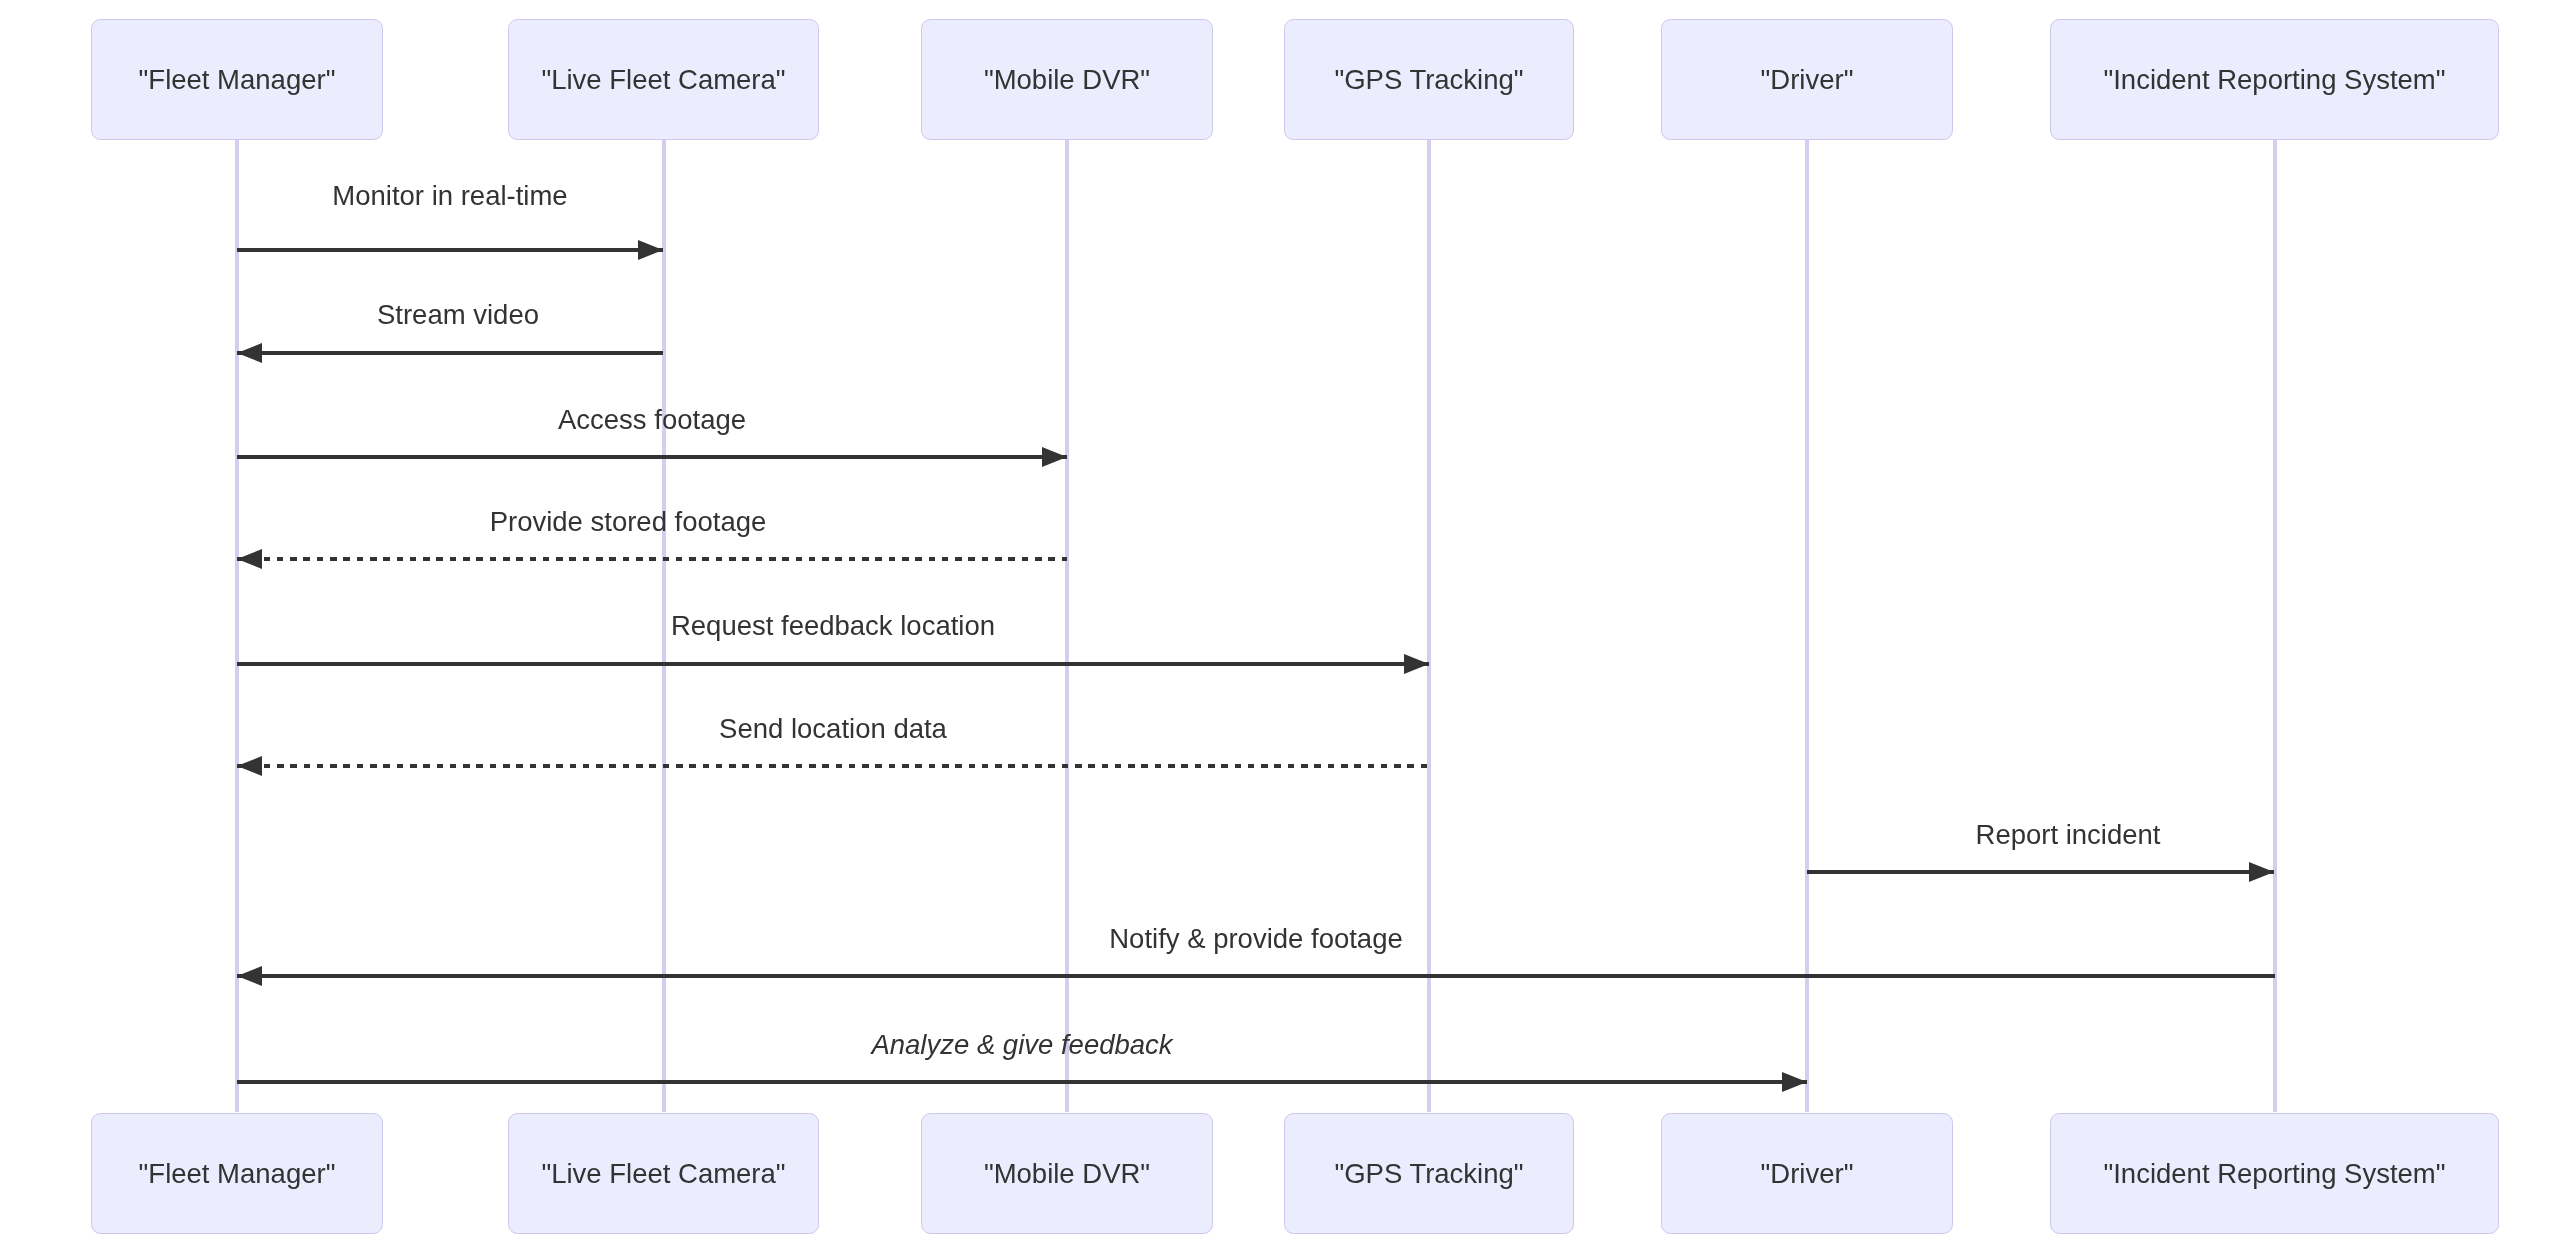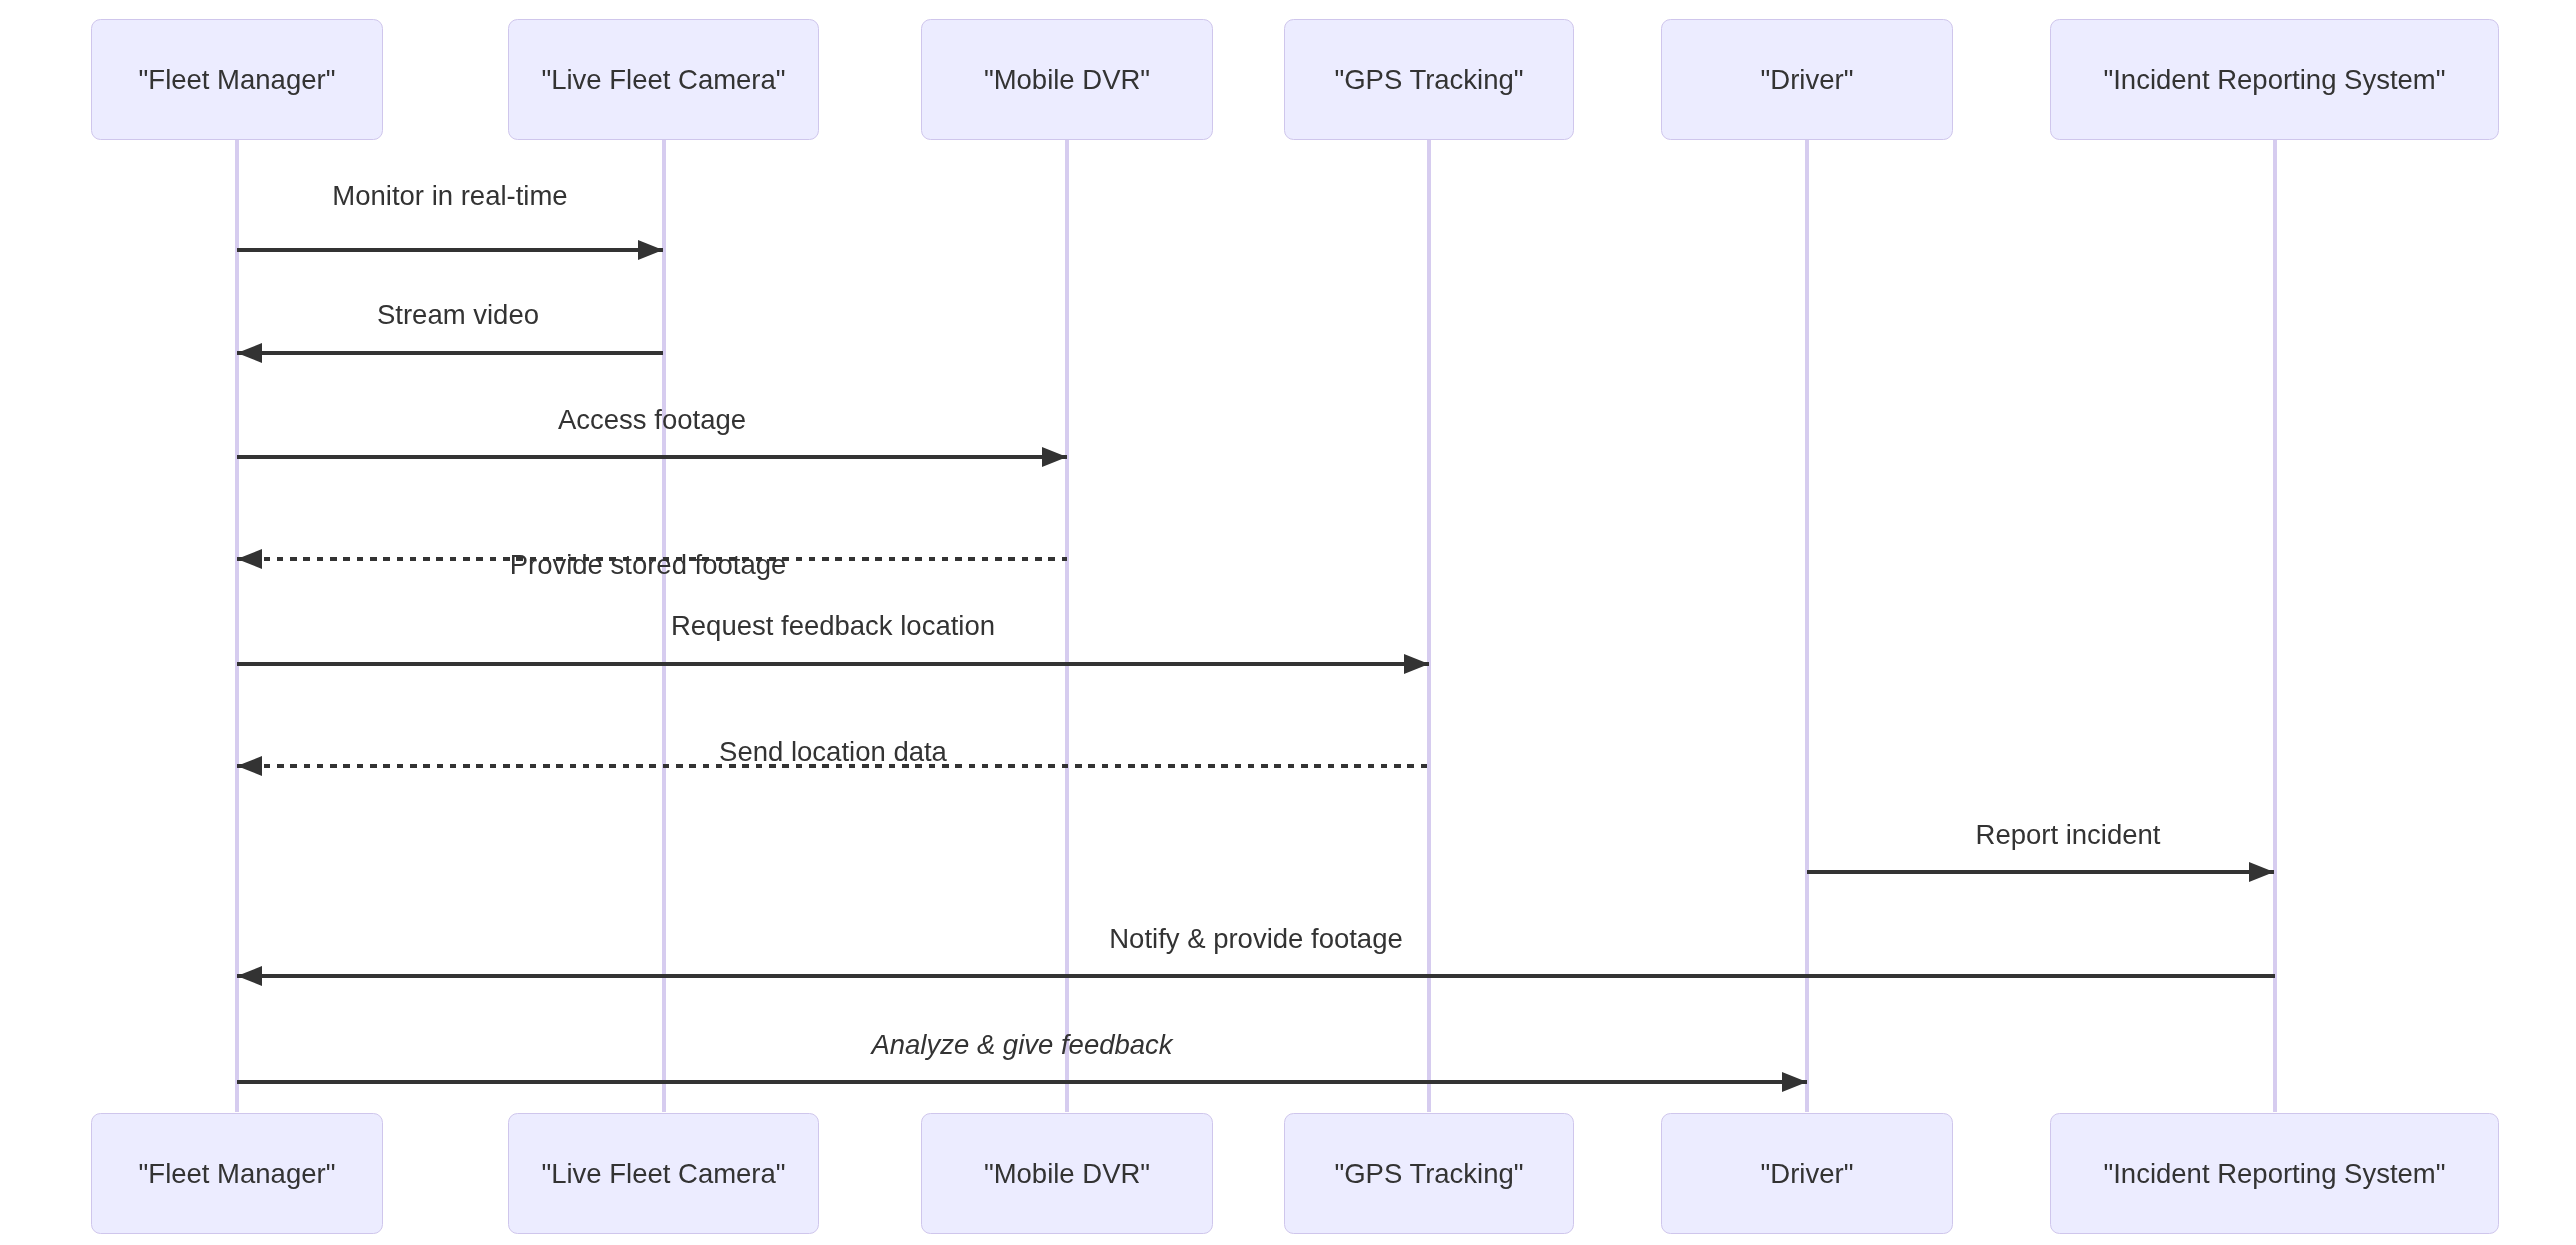--- a/index.html
+++ b/index.html
@@ -134,29 +134,29 @@
       <div class="arrowhead right"></div>
     </div>
     <div class="msg-label" style="left: 450px; top: 299px; margin-left: 8px;">Stream video</div>
     <div class="msg-line solid" style="left: 237px; width: 426px; top: 351px;">
       <div class="arrowhead left"></div>
     </div>
     <div class="msg-label" style="left: 652px; top: 404px;">Access footage</div>
     <div class="msg-line solid" style="left: 237px; width: 830px; top: 455px;">
       <div class="arrowhead right"></div>
     </div>
-    <div class="msg-label" style="left: 648px; top: 506px; margin-top: 43px;">Provide stored footage</div>
+    <div class="msg-label" style="left: 628px; top: 506px;">Provide stored footage</div>
     <div class="msg-line dotted" style="left: 237px; width: 830px; top: 557px;">
       <div class="arrowhead left"></div>
     </div>
     <div class="msg-label" style="left: 833px; top: 610px;">Request feedback location</div>
     <div class="msg-line solid" style="left: 237px; width: 1192px; top: 662px;">
       <div class="arrowhead right"></div>
     </div>
-    <div class="msg-label" style="left: 833px; top: 736px;">Send location data</div>
+    <div class="msg-label" style="left: 833px; top: 713px;">Send location data</div>
     <div class="msg-line dotted" style="left: 237px; width: 1192px; top: 764px;">
       <div class="arrowhead left"></div>
     </div>
     <div class="msg-label" style="left: 2041px; top: 819px; margin-left: 27px;">Report incident</div>
     <div class="msg-line solid" style="left: 1807px; width: 467px; top: 870px;">
       <div class="arrowhead right"></div>
     </div>
     <div class="msg-label" style="left: 1256px; top: 923px;">Notify &amp; provide footage</div>
     <div class="msg-line solid" style="left: 237px; width: 2038px; top: 974px;">
       <div class="arrowhead left"></div>

